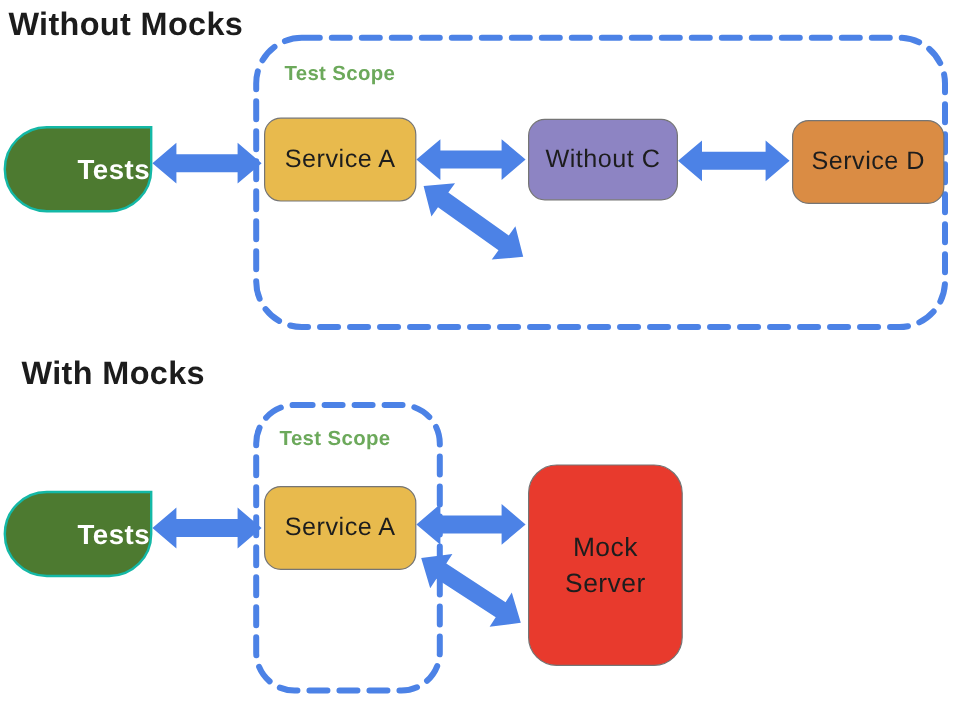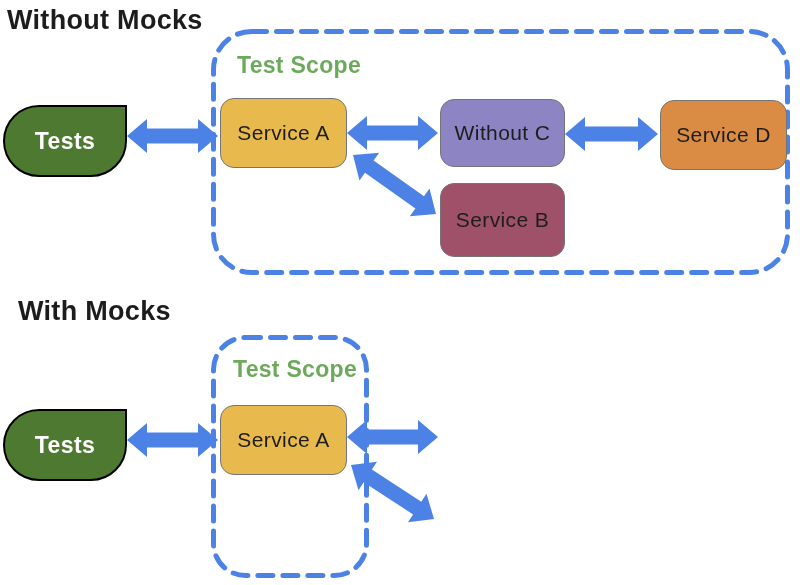--- a/index.html
+++ b/index.html
@@ -8,32 +8,32 @@
     font-family:"Liberation Sans","DejaVu Sans",sans-serif;
   }
   .overlay{position:absolute;left:0;top:0;width:800px;height:585px;z-index:1;}
   .section-title{
     position:absolute;z-index:3;margin:0;
     font-size:27px;font-weight:800;letter-spacing:.3px;color:#1c1c1c;
   }
   #title-top{left:7px;top:5px;}
   #title-bottom{left:18px;top:296px;}
   .scope-label{
-    position:absolute;z-index:3;font-size:23px;font-weight:700;letter-spacing:.3px;
+    position:absolute;z-index:3;font-size:17px;font-weight:700;letter-spacing:.3px;
   }
   #scope-label-top{left:237px;top:52px;}
   #scope-label-bottom{left:233px;top:356px;}
   .node{
     position:absolute;z-index:2;display:flex;align-items:center;justify-content:center;
     border:1.6px solid #757575;border-radius:14px;
     font-size:21px;color:#1d1d1d;letter-spacing:.4px;text-align:center;
   }
   .blob{
-    position:absolute;z-index:2;display:flex;align-items:center;justify-content:center;
-    border:2px solid #000000;border-radius:40px 0 40px 40px;
+    position:absolute;z-index:2;display:flex;align-items:center;justify-content:flex-end;
+    border:2px solid #14b8a6;border-radius:40px 0 40px 40px;
     font-size:23px;font-weight:700;color:#ffffff;letter-spacing:.4px;
   }
   #tests-top{left:3px;top:105px;width:120px;height:68px;}
   #service-a-top{left:220px;top:98px;width:125px;height:68px;}
   #service-c-top{left:440px;top:99px;width:123px;height:66px;}
   #service-d-top{left:660px;top:100px;width:125px;height:68px;}
   #service-b-top{left:440px;top:183px;width:123px;height:72px;}
   #tests-bottom{left:3px;top:409px;width:120px;height:68px;}
   #service-a-bottom{left:220px;top:405px;width:125px;height:68px;}
   #mock-server{left:440px;top:387px;width:127px;height:166px;border-radius:24px;font-size:22px;line-height:1.35;}
@@ -70,30 +70,30 @@
   </div>
 
   <div class="node" id="service-c-top" style="background-color: rgb(141, 132, 195);">
     <span>Without C</span>
   </div>
 
   <div class="node" id="service-d-top" style="background-color: rgb(218, 140, 68);">
     <span>Service D</span>
   </div>
 
-  <div class="node" id="service-b-top" style="background-color: rgb(159, 81, 105);">
-    <span>Service B</span>
-  </div>
 
   <h1 class="section-title" id="title-bottom" style="color: rgb(28, 28, 28);">With Mocks</h1>
 
   <div class="scope-label" id="scope-label-bottom" style="color: rgb(108, 169, 91);">Test Scope</div>
 
   <div class="blob" id="tests-bottom" style="background-color: rgb(77, 122, 48);">
     <span>Tests</span>
   </div>
 
   <div class="node" id="service-a-bottom" style="background-color: rgb(232, 186, 77);">
     <span>Service A</span>
   </div>
 
+  <div class="node" id="mock-server" style="background-color: rgb(232, 58, 45);">
+    <span class="wrap">Mock Server</span>
+  </div>
 
 </div>
 
 </body></html>

